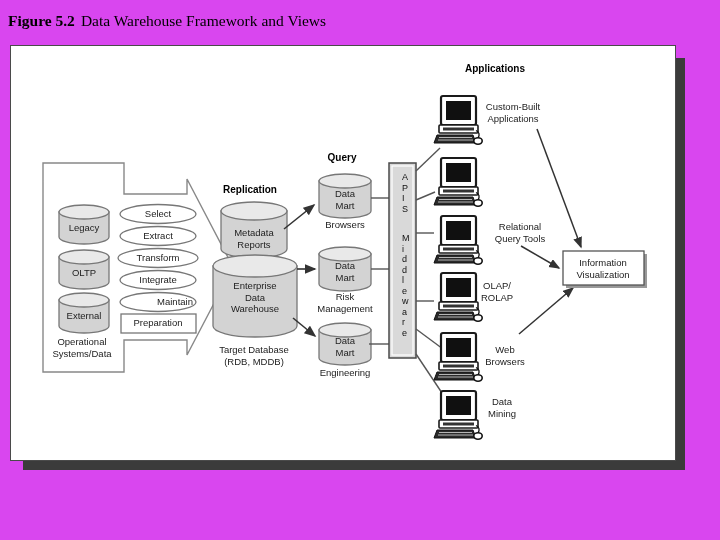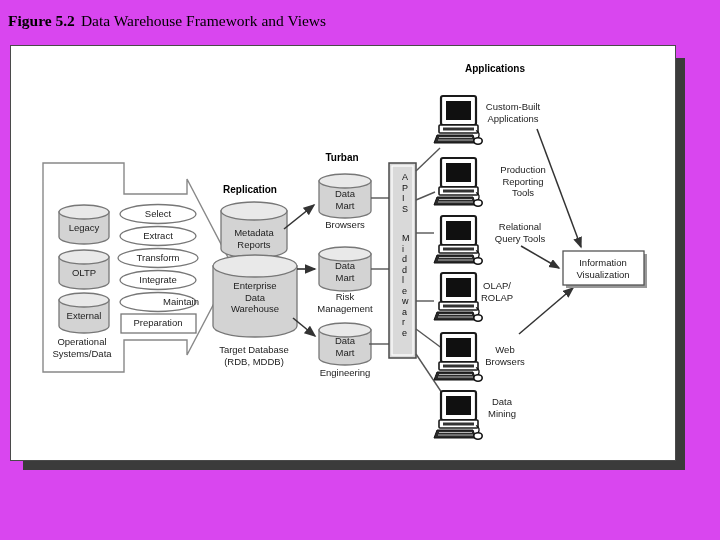--- a/index.html
+++ b/index.html
@@ -141,34 +141,34 @@
 
       <use href="#pc" x="423" y="50"></use>
       <use href="#pc" x="423" y="112"></use>
       <use href="#pc" x="423" y="170"></use>
       <use href="#pc" x="423" y="227"></use>
       <use href="#pc" x="423" y="287"></use>
       <use href="#pc" x="423" y="345"></use>
     </svg>
 
     <div class="lbl bold" style="left:239px; top:144px;">Replication</div>
-    <div class="lbl bold" style="left:331px; top:112px;">Turban</div>
+    <div class="lbl bold" style="left:331px; top:112px;">Query</div>
     <div class="lbl bold" style="left:484px; top:23px;">Applications</div>
 
     <div class="lbl" style="left:73px; top:182px;">Legacy</div>
     <div class="lbl" style="left:73px; top:227px;">OLTP</div>
     <div class="lbl" style="left:73px; top:270px;">External</div>
     <div class="lbl" style="left:71px; top:301px;">Operational
 Systems/Data</div>
 
     <div class="lbl" style="left:147px; top:168px;">Select</div>
     <div class="lbl" style="left:147px; top:190px;">Extract</div>
     <div class="lbl" style="left:147px; top:212px;">Transform</div>
     <div class="lbl" style="left:147px; top:234px;">Integrate</div>
-    <div class="lbl" style="left:153px; top:256px;padding-left:34px;">Maintain</div>
+    <div class="lbl" style="left:147px; top:256px;padding-left:34px;">Maintain</div>
     <div class="lbl" style="left:147px; top:277px;">Preparation</div>
 
     <div class="lbl" style="left:243px; top:192px;">Metadata
 Reports</div>
     <div class="lbl" style="left:244px; top:251px;">Enterprise
 Data
 Warehouse</div>
     <div class="lbl" style="left:243px; top:309px;">Target Database
 (RDB, MDDB)</div>
 
@@ -181,23 +181,20 @@
 Management</div>
     <div class="lbl" style="left:334px; top:300px;">Data
 Mart</div>
     <div class="lbl" style="left:334px; top:327px;">Engineering</div>
 
     <div class="vtext" style="left:391px; top:126px;">APIS</div>
     <div class="vtext" style="left:391px; top:187px;">Middleware</div>
 
     <div class="lbl" style="left:502px; top:66px;">Custom-Built
 Applications</div>
-    <div class="lbl" style="left:512px; top:135px;">Production
-Reporting
-Tools</div>
     <div class="lbl" style="left:509px; top:186px;">Relational
 Query Tools</div>
     <div class="lbl" style="left:486px; top:245px;">OLAP/
 ROLAP</div>
     <div class="lbl" style="left:494px; top:309px;">Web
 Browsers</div>
     <div class="lbl" style="left:491px; top:361px;">Data
 Mining</div>
 
     <div class="lbl" style="left:592px; top:222px;">Information

